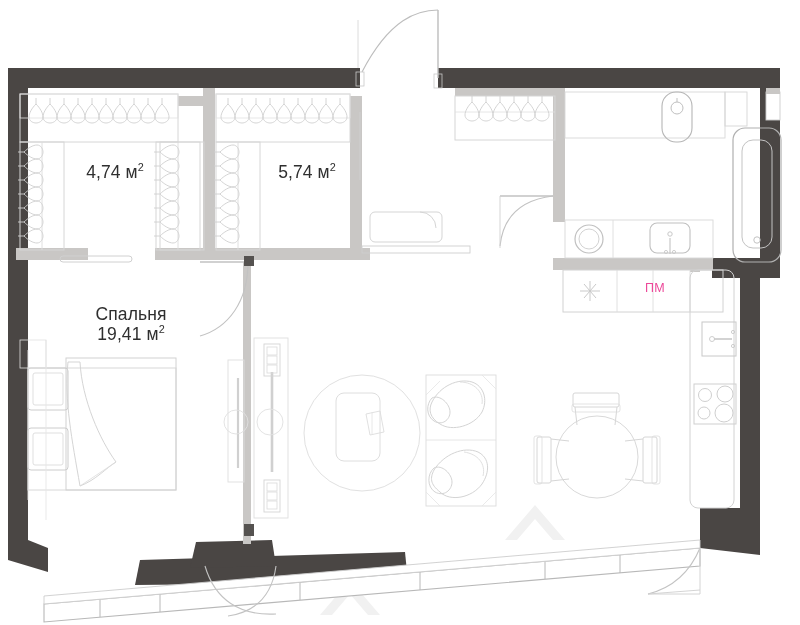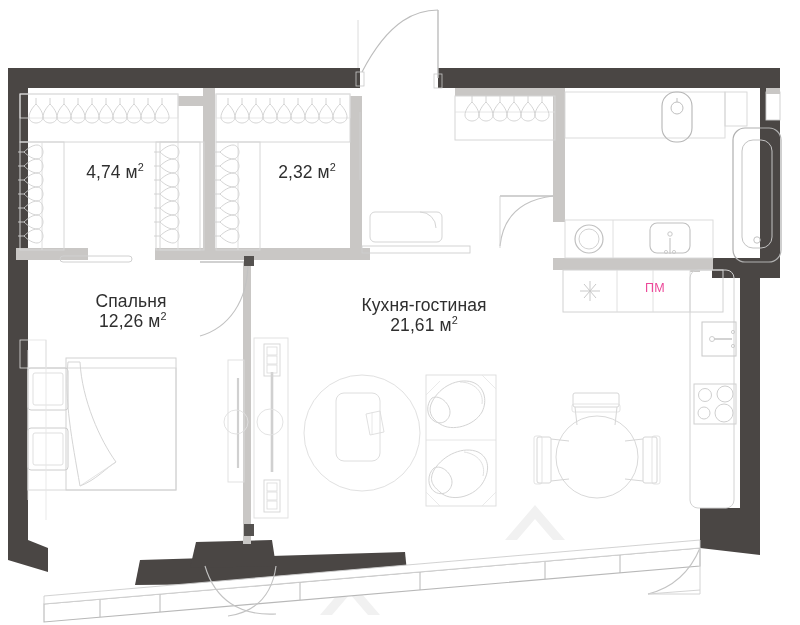--- a/index.html
+++ b/index.html
@@ -437,30 +437,26 @@
 
   </svg>
 
   <div class="room-label only-area" style="left:115px; top:172px; transform:translate(-50%,-50%);">
 
     <span class="rl-area"><span>4,74</span>&nbsp;<span>м</span><sup>2</sup></span>
   </div>
 
   <div class="room-label only-area" style="left:307px; top:172px; transform:translate(-50%,-50%);">
 
-    <span class="rl-area"><span>2,32</span>&nbsp;<span>м</span><sup>2</sup></span>
+    <span class="rl-area"><span>5,74</span>&nbsp;<span>м</span><sup>2</sup></span>
   </div>
 
 
 
-  <div class="room-label" style="left:131px; top:311px; transform:translate(-50%,-50%);text-align:right;">
+  <div class="room-label" style="left:131px; top:324px; transform:translate(-50%,-50%);">
     <span class="rl-name">Спальня</span>
-    <span class="rl-area"><span>12,26</span>&nbsp;<span>м</span><sup>2</sup></span>
+    <span class="rl-area"><span>19,41</span>&nbsp;<span>м</span><sup>2</sup></span>
   </div>
 
-  <div class="room-label" style="left:424px; top:315px; transform:translate(-50%,-50%);">
-    <span class="rl-name">Кухня-гостиная</span>
-    <span class="rl-area"><span>21,61</span>&nbsp;<span>м</span><sup>2</sup></span>
-  </div>
 
   <div class="appliance-label" style="left:655px; top:288px; transform:translate(-50%,-50%);">ПМ</div>
 
 </div>
 
 </body></html>

